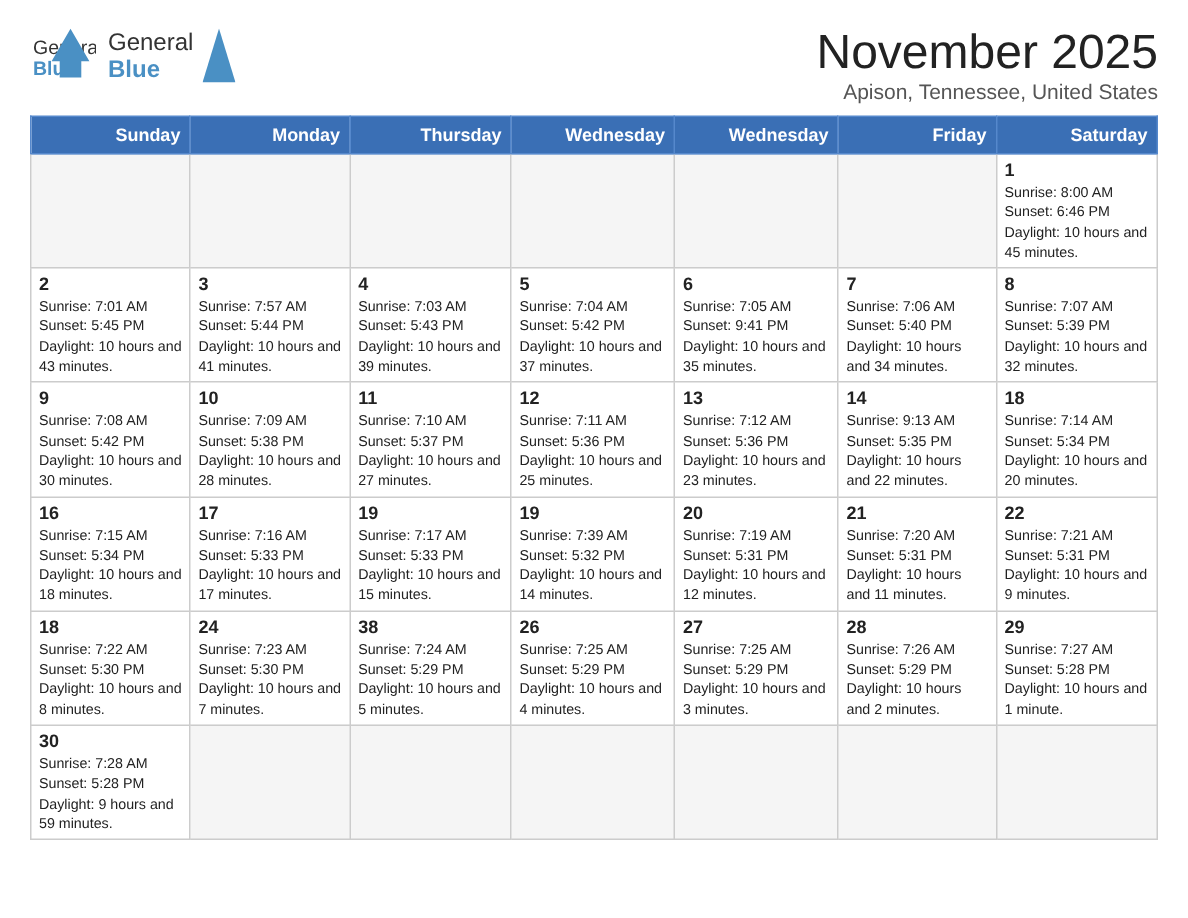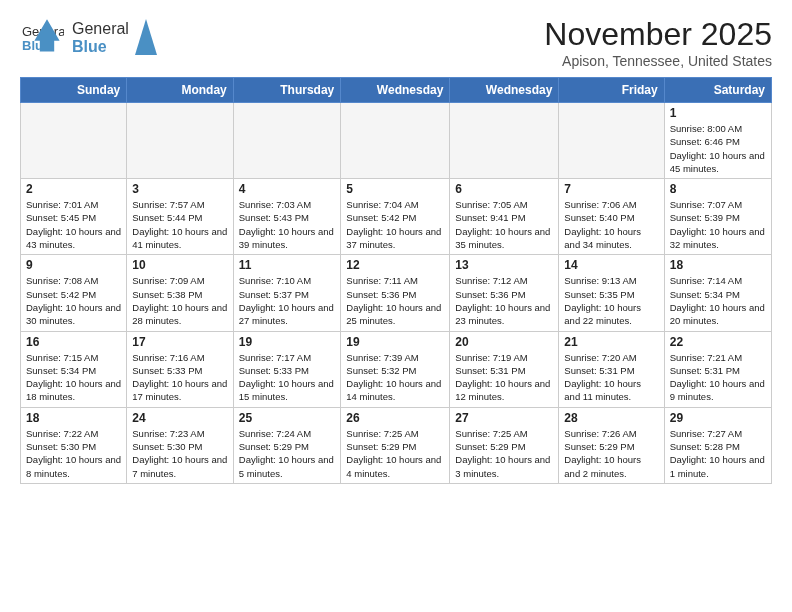--- a/index.html
+++ b/index.html
@@ -300,21 +300,21 @@
 and 8 minutes.</div>
           </td>
           <td>
             <span class="day-num">24</span>
             <div class="day-info">Sunrise: 7:23 AM
 Sunset: 5:30 PM
 Daylight: 10 hours
 and 7 minutes.</div>
           </td>
           <td>
-            <span class="day-num">25</span>
+            <span class="day-num">38</span>
             <div class="day-info">Sunrise: 7:24 AM
 Sunset: 5:29 PM
 Daylight: 10 hours
 and 5 minutes.</div>
           </td>
           <td>
             <span class="day-num">26</span>
             <div class="day-info">Sunrise: 7:25 AM
 Sunset: 5:29 PM
 Daylight: 10 hours
@@ -334,16 +334,31 @@
 Daylight: 10 hours
 and 2 minutes.</div>
           </td>
           <td>
             <span class="day-num">29</span>
             <div class="day-info">Sunrise: 7:27 AM
 Sunset: 5:28 PM
 Daylight: 10 hours
 and 1 minute.</div>
           </td>
+        </tr>
+        <tr class="last-row">
+          <td>
+            <span class="day-num">30</span>
+            <div class="day-info">Sunrise: 7:28 AM
+Sunset: 5:28 PM
+Daylight: 9 hours
+and 59 minutes.</div>
+          </td>
+          <td class="empty"></td>
+          <td class="empty"></td>
+          <td class="empty"></td>
+          <td class="empty"></td>
+          <td class="empty"></td>
+          <td class="empty"></td>
         </tr>
       </tbody>
   </table>
 </div>
 
 </body></html>

